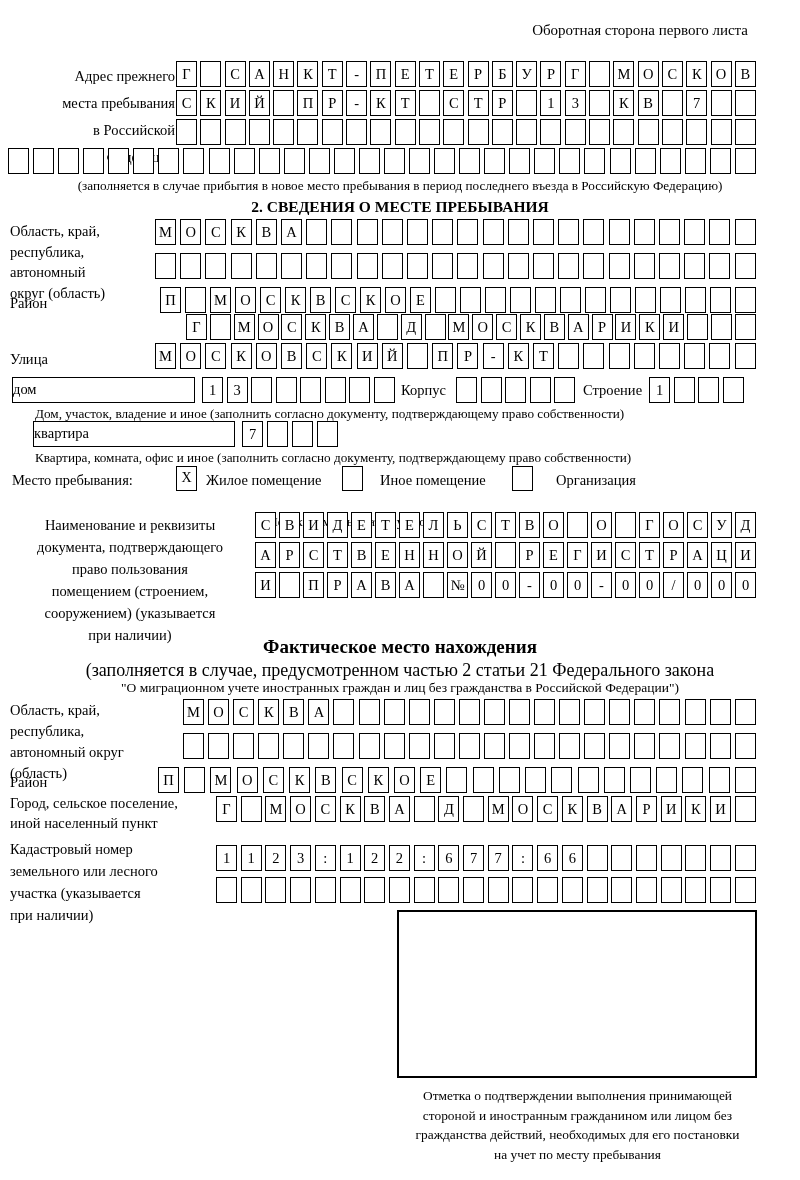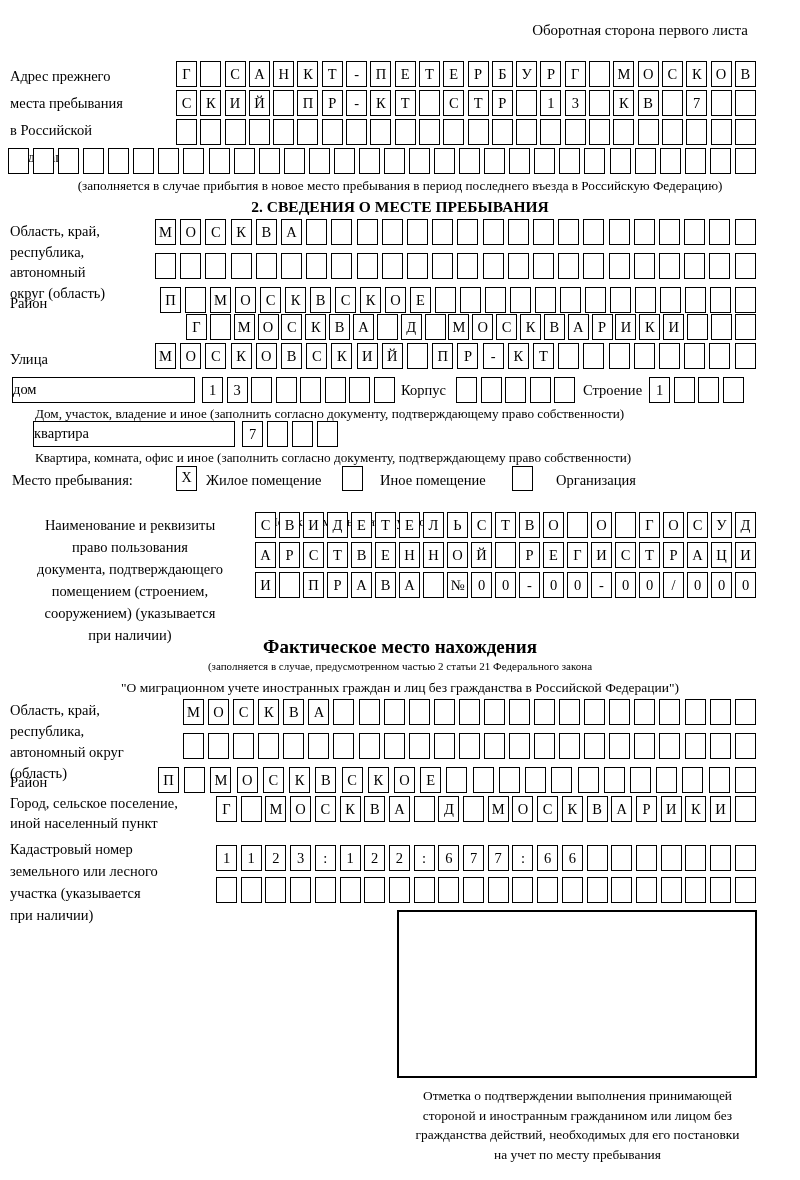--- a/index.html
+++ b/index.html
@@ -20,21 +20,21 @@
   .stamp{position:absolute;border:2px solid #000;background:#fff;box-sizing:border-box;}
   .lines div{white-space:nowrap;}
 </style>
 </head>
 <body>
 
 <div class="page">
 
   <div class="hdr-note" style="top:22px;right:52px;">Оборотная сторона первого листа</div>
 
-  <div class="lbl lines" style="left:10px;top:63px;width:165px;line-height:27px;">
+  <div class="lbl lines" style="left:10px;top:63px;width:165px;line-height:27px;text-align:right;">
       <div>Адрес прежнего</div>
       <div>места пребывания</div>
       <div>в Российской</div>
       <div>Федерации</div>
     </div>
   <div class="boxrow" style="left:176px;top:61px;width:580px;">
       <div class="cbox">Г</div>
       <div class="cbox"></div>
       <div class="cbox">С</div>
       <div class="cbox">А</div>
@@ -330,22 +330,22 @@
   <div class="chk" style="left:176px;top:466px;">X</div>
   <div class="lbl" style="left:206px;top:470px;">Жилое помещение</div>
   <div class="chk" style="left:342px;top:466px;"></div>
   <div class="lbl" style="left:380px;top:470px;">Иное помещение</div>
   <div class="chk" style="left:512px;top:466px;"></div>
   <div class="lbl" style="left:556px;top:470px;">Организация</div>
   <div class="cap center" style="left:130px;top:494px;width:440px;margin-top:20px;">(Необходимо выбрать нужное)</div>
 
   <div class="lbl lines" style="left:10px;top:514px;width:240px;line-height:22px;text-align:center;">
       <div>Наименование и реквизиты</div>
+      <div>документа, подтверждающего</div>
       <div>право пользования</div>
-      <div>документа, подтверждающего</div>
       <div>помещением (строением,</div>
       <div>сооружением) (указывается</div>
       <div>при наличии)</div>
     </div>
   <div class="boxrow" style="left:255px;top:512px;width:501px;">
       <div class="cbox">С</div>
       <div class="cbox">В</div>
       <div class="cbox">И</div>
       <div class="cbox">Д</div>
       <div class="cbox">Е</div>
@@ -407,21 +407,21 @@
       <div class="cbox">-</div>
       <div class="cbox">0</div>
       <div class="cbox">0</div>
       <div class="cbox">/</div>
       <div class="cbox">0</div>
       <div class="cbox">0</div>
       <div class="cbox">0</div>
     </div>
 
   <div class="hdr" style="top:636px;font-size:19px;">Фактическое место нахождения</div>
-  <div class="cap center" style="left:0;top:660px;width:800px;font-size:11px;">(заполняется в случае, предусмотренном частью 2 статьи 21 Федерального закона</div>
+  <div class="cap center" style="left:0;top:660px;width:800px;font-size:18px;">(заполняется в случае, предусмотренном частью 2 статьи 21 Федерального закона</div>
   <div class="cap center" style="left:0;top:680px;width:800px;font-size:13.5px;">"О миграционном учете иностранных граждан и лиц без гражданства в Российской Федерации")</div>
 
   <div class="lbl lines" style="left:10px;top:700px;width:170px;line-height:21px;">
       <div>Область, край,</div>
       <div>республика,</div>
       <div>автономный округ</div>
       <div>(область)</div>
     </div>
   <div class="boxrow" style="left:183px;top:699px;width:573px;">
       <div class="cbox">М</div>

